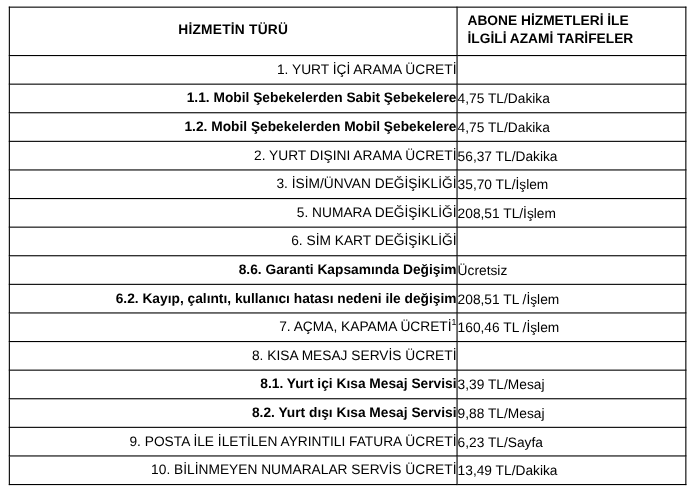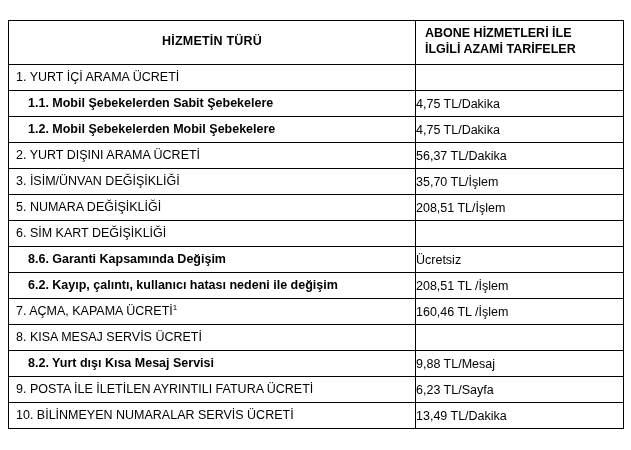--- a/index.html
+++ b/index.html
@@ -12,21 +12,21 @@
     height: 450px;
     font-family: "Liberation Sans", sans-serif;
     color: #000000;
     overflow: hidden;
   }
   .page {
     position: relative;
     width: 631px;
     height: 450px;
     box-sizing: border-box;
-    padding: 20px 8px 4px 8px;
+    padding: 6px 8px 4px 8px;
   }
   table.tariff {
     border-collapse: collapse;
     width: 615px;
     table-layout: fixed;
     margin: 0;
   }
   table.tariff col.c1 { width: 407px; }
   table.tariff col.c2 { width: 208px; }
   table.tariff th,
@@ -45,21 +45,21 @@
   }
   table.tariff thead th.head-left {
     letter-spacing: 0.2px;
   }
   table.tariff thead th.head-right {
     text-align: left;
     padding-left: 9px;
   }
   td.label {
     font-size: 12.5px;
-    text-align: left;
+    text-align: right;
     height: 25px;
     line-height: 1.15;
   }
   td.label .txt {
     display: block;
   }
   
   .lvl0 { padding-left: 7px; }
   .lvl1 { padding-left: 19px; font-weight: bold; }
   td.value {
@@ -153,20 +153,26 @@
           <td class="value">160,46 TL /İşlem</td>
         </tr>
         <tr>
           <td class="label">
             <span class="txt lvl0">8. KISA MESAJ SERVİS ÜCRETİ</span>
           </td>
           <td class="value empty"></td>
         </tr>
         <tr>
           <td class="label">
+            <span class="txt lvl1">8.1. Yurt içi Kısa Mesaj Servisi</span>
+          </td>
+          <td class="value">3,39 TL/Mesaj</td>
+        </tr>
+        <tr>
+          <td class="label">
             <span class="txt lvl1">8.2. Yurt dışı Kısa Mesaj Servisi</span>
           </td>
           <td class="value">9,88 TL/Mesaj</td>
         </tr>
         <tr>
           <td class="label">
             <span class="txt lvl0">9. POSTA İLE İLETİLEN AYRINTILI FATURA ÜCRETİ</span>
           </td>
           <td class="value">6,23 TL/Sayfa</td>
         </tr>

